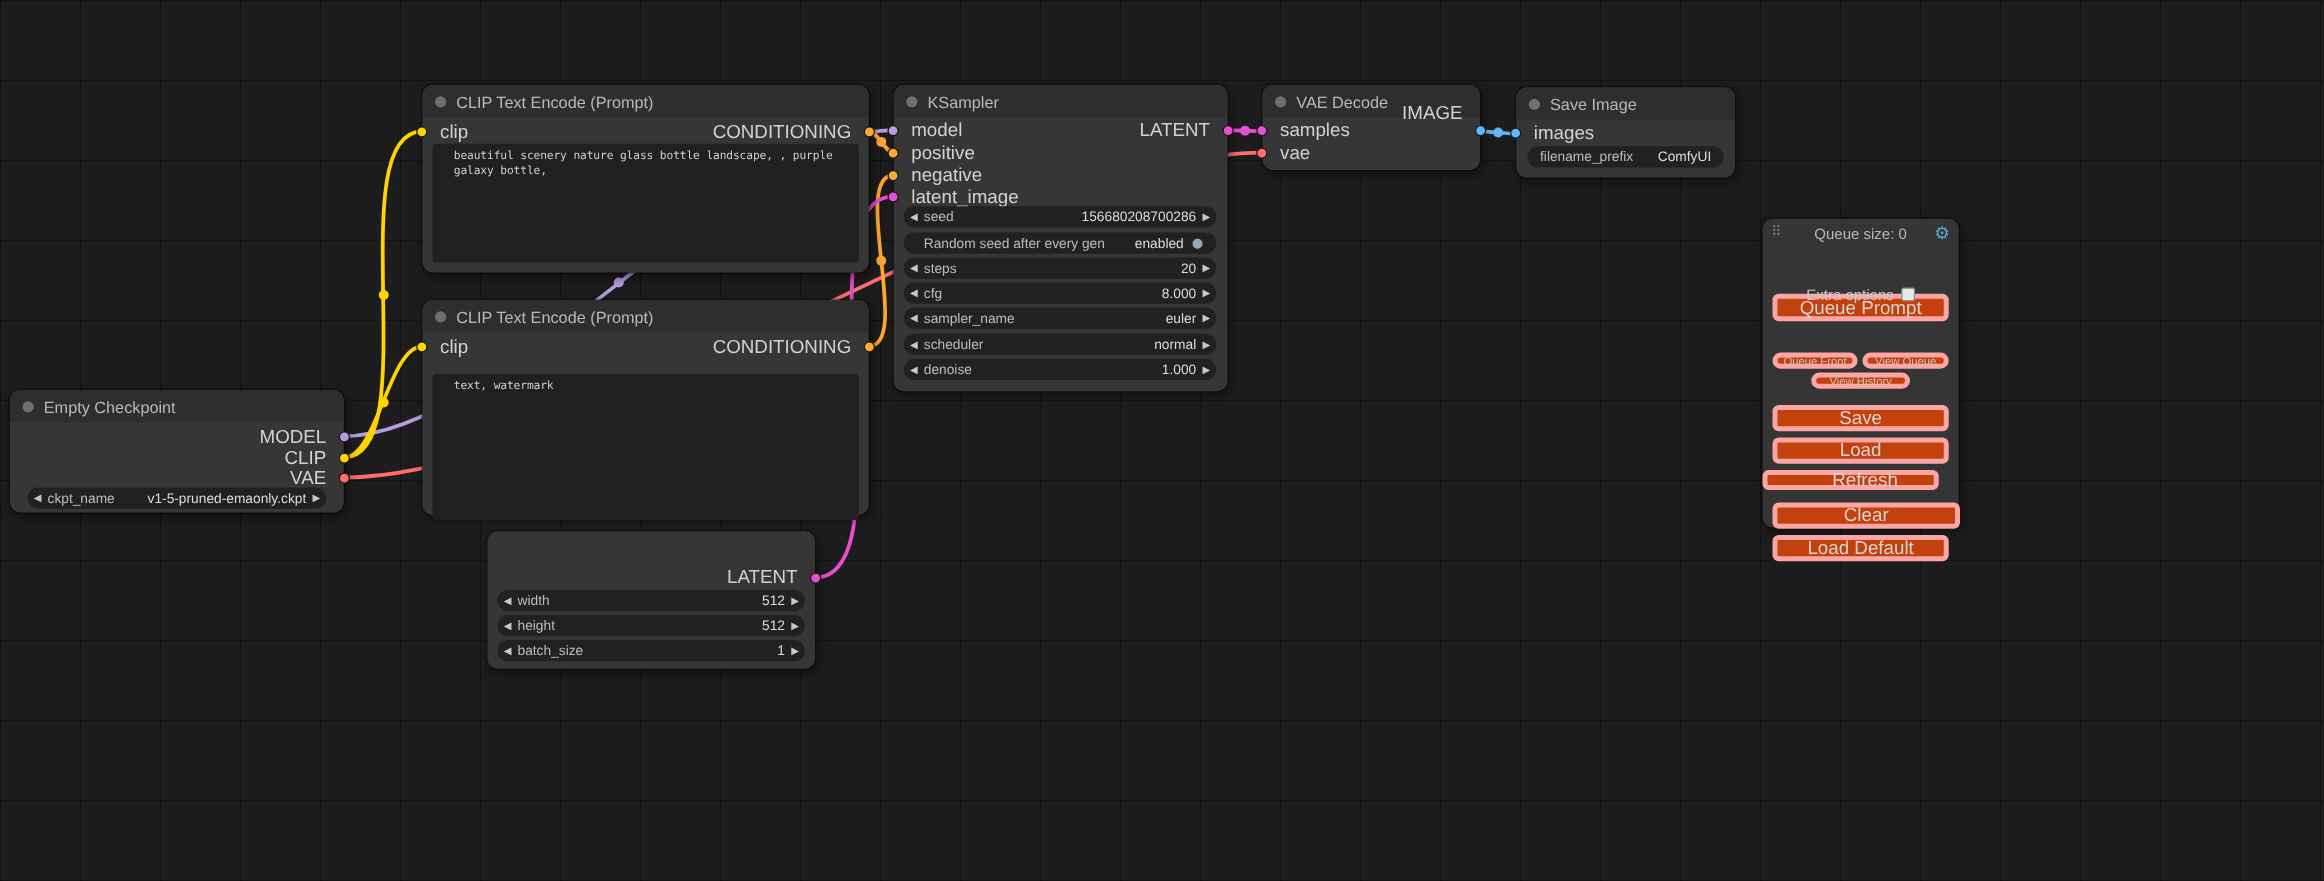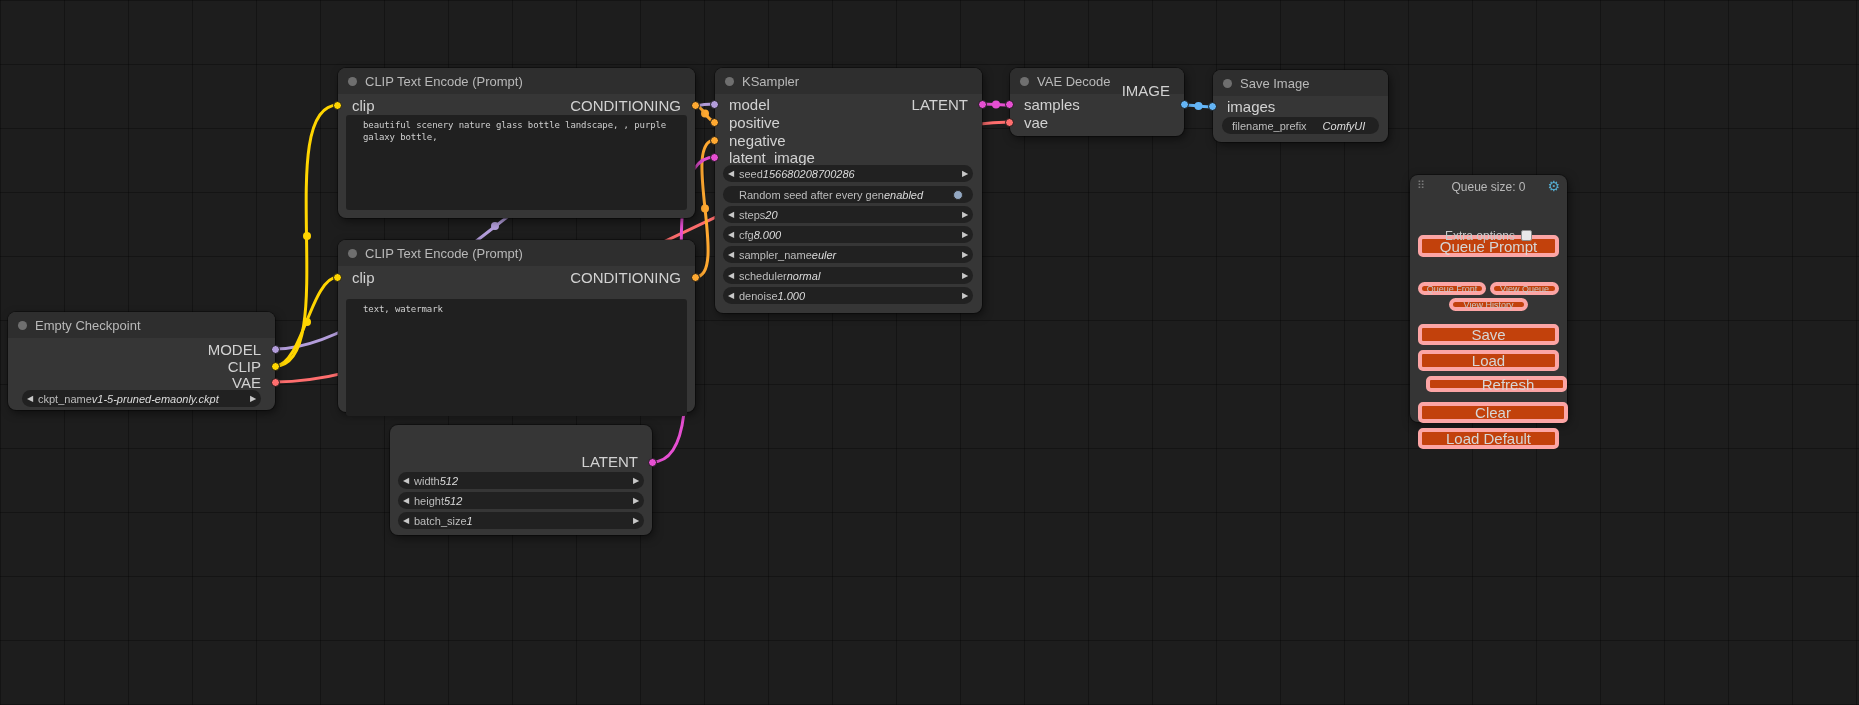--- a/index.html
+++ b/index.html
@@ -33,21 +33,21 @@
     position:absolute; background:#202020; border-radius:3px; color:#cfcfcf;
     font-family:"DejaVu Sans Mono", monospace; font-size:9px; line-height:12px;
     letter-spacing:-0.1px; padding:4px 17px; white-space:pre-wrap; overflow:hidden;
   }
   .widget {
     position:absolute; height:17px; background:#212121; border-radius:9px;
     display:flex; align-items:center; font-size:11px; color:#c9c9c9; overflow:hidden;
   }
   .warrow { flex:0 0 auto; width:16px; text-align:center; font-size:8px; color:#c8c8c8; line-height:17px; cursor:pointer; }
   .wlabel { flex:0 0 auto; color:#bdbdbd; white-space:nowrap; }
-  .wvalue { flex:1 1 auto; text-align:left; color:#dcdcdc; white-space:nowrap;font-style:italic; }
+  .wvalue { flex:1 1 auto; text-align:right; color:#dcdcdc; white-space:nowrap; }
   .widget.noarrows { padding:0 10px; }
   .toggle-knob { flex:0 0 auto; width:10px; height:10px; border-radius:50%; margin-left:6px; border:1px solid #2a2a2a; }
   .panel {
     position:absolute; z-index:4; background:#353535; border-radius:8px;
     box-shadow:0 0 0 1px rgba(0,0,0,.35), 2px 3px 10px rgba(0,0,0,.5);
   }
   .panel-header { position:relative; height:22px; }
   .drag-handle { position:absolute; left:7px; top:4px; color:#7a7a7a; font-size:11px; cursor:grab; }
   .queue-size { position:absolute; left:0; right:0; top:5px; text-align:center; color:#b8b8b8; font-size:12px; }
   .gear { position:absolute; right:7px; top:3px; font-size:14px; cursor:pointer; }
@@ -247,18 +247,18 @@
     <div class="btn" style="left:8px; top:25px; width:141px; height:22px; font-size:15px;">Queue Prompt</div>
     <div class="extra-row" style="top:53px; height:15px;">
       <span class="extra-label">Extra options</span>
       <span class="checkbox"></span>
     </div>
     <div class="btn small" style="left:8px; top:72px; width:68px; height:13px;">Queue Front</div>
     <div class="btn small" style="left:80px; top:72px; width:69px; height:13px;">View Queue</div>
     <div class="btn small" style="left:39px; top:88px; width:79px; height:13px;">View History</div>
     <div class="btn" style="left:8px; top:114px; width:141px; height:21px;">Save</div>
     <div class="btn" style="left:8px; top:140px; width:141px; height:21px;">Load</div>
-    <div class="btn" style="left:16px; top:166px; width:141px; height:16px;padding-left:23px;">Refresh</div>
+    <div class="btn" style="left:0; top:166px; width:141px; height:16px;padding-left:23px;">Refresh</div>
     <div class="btn" style="left:8px; top:192px; width:150px; height:21px;">Clear</div>
     <div class="btn" style="left:8px; top:218px; width:141px; height:21px;">Load Default</div>
   </div>
 
 </div>
 
 </body></html>

